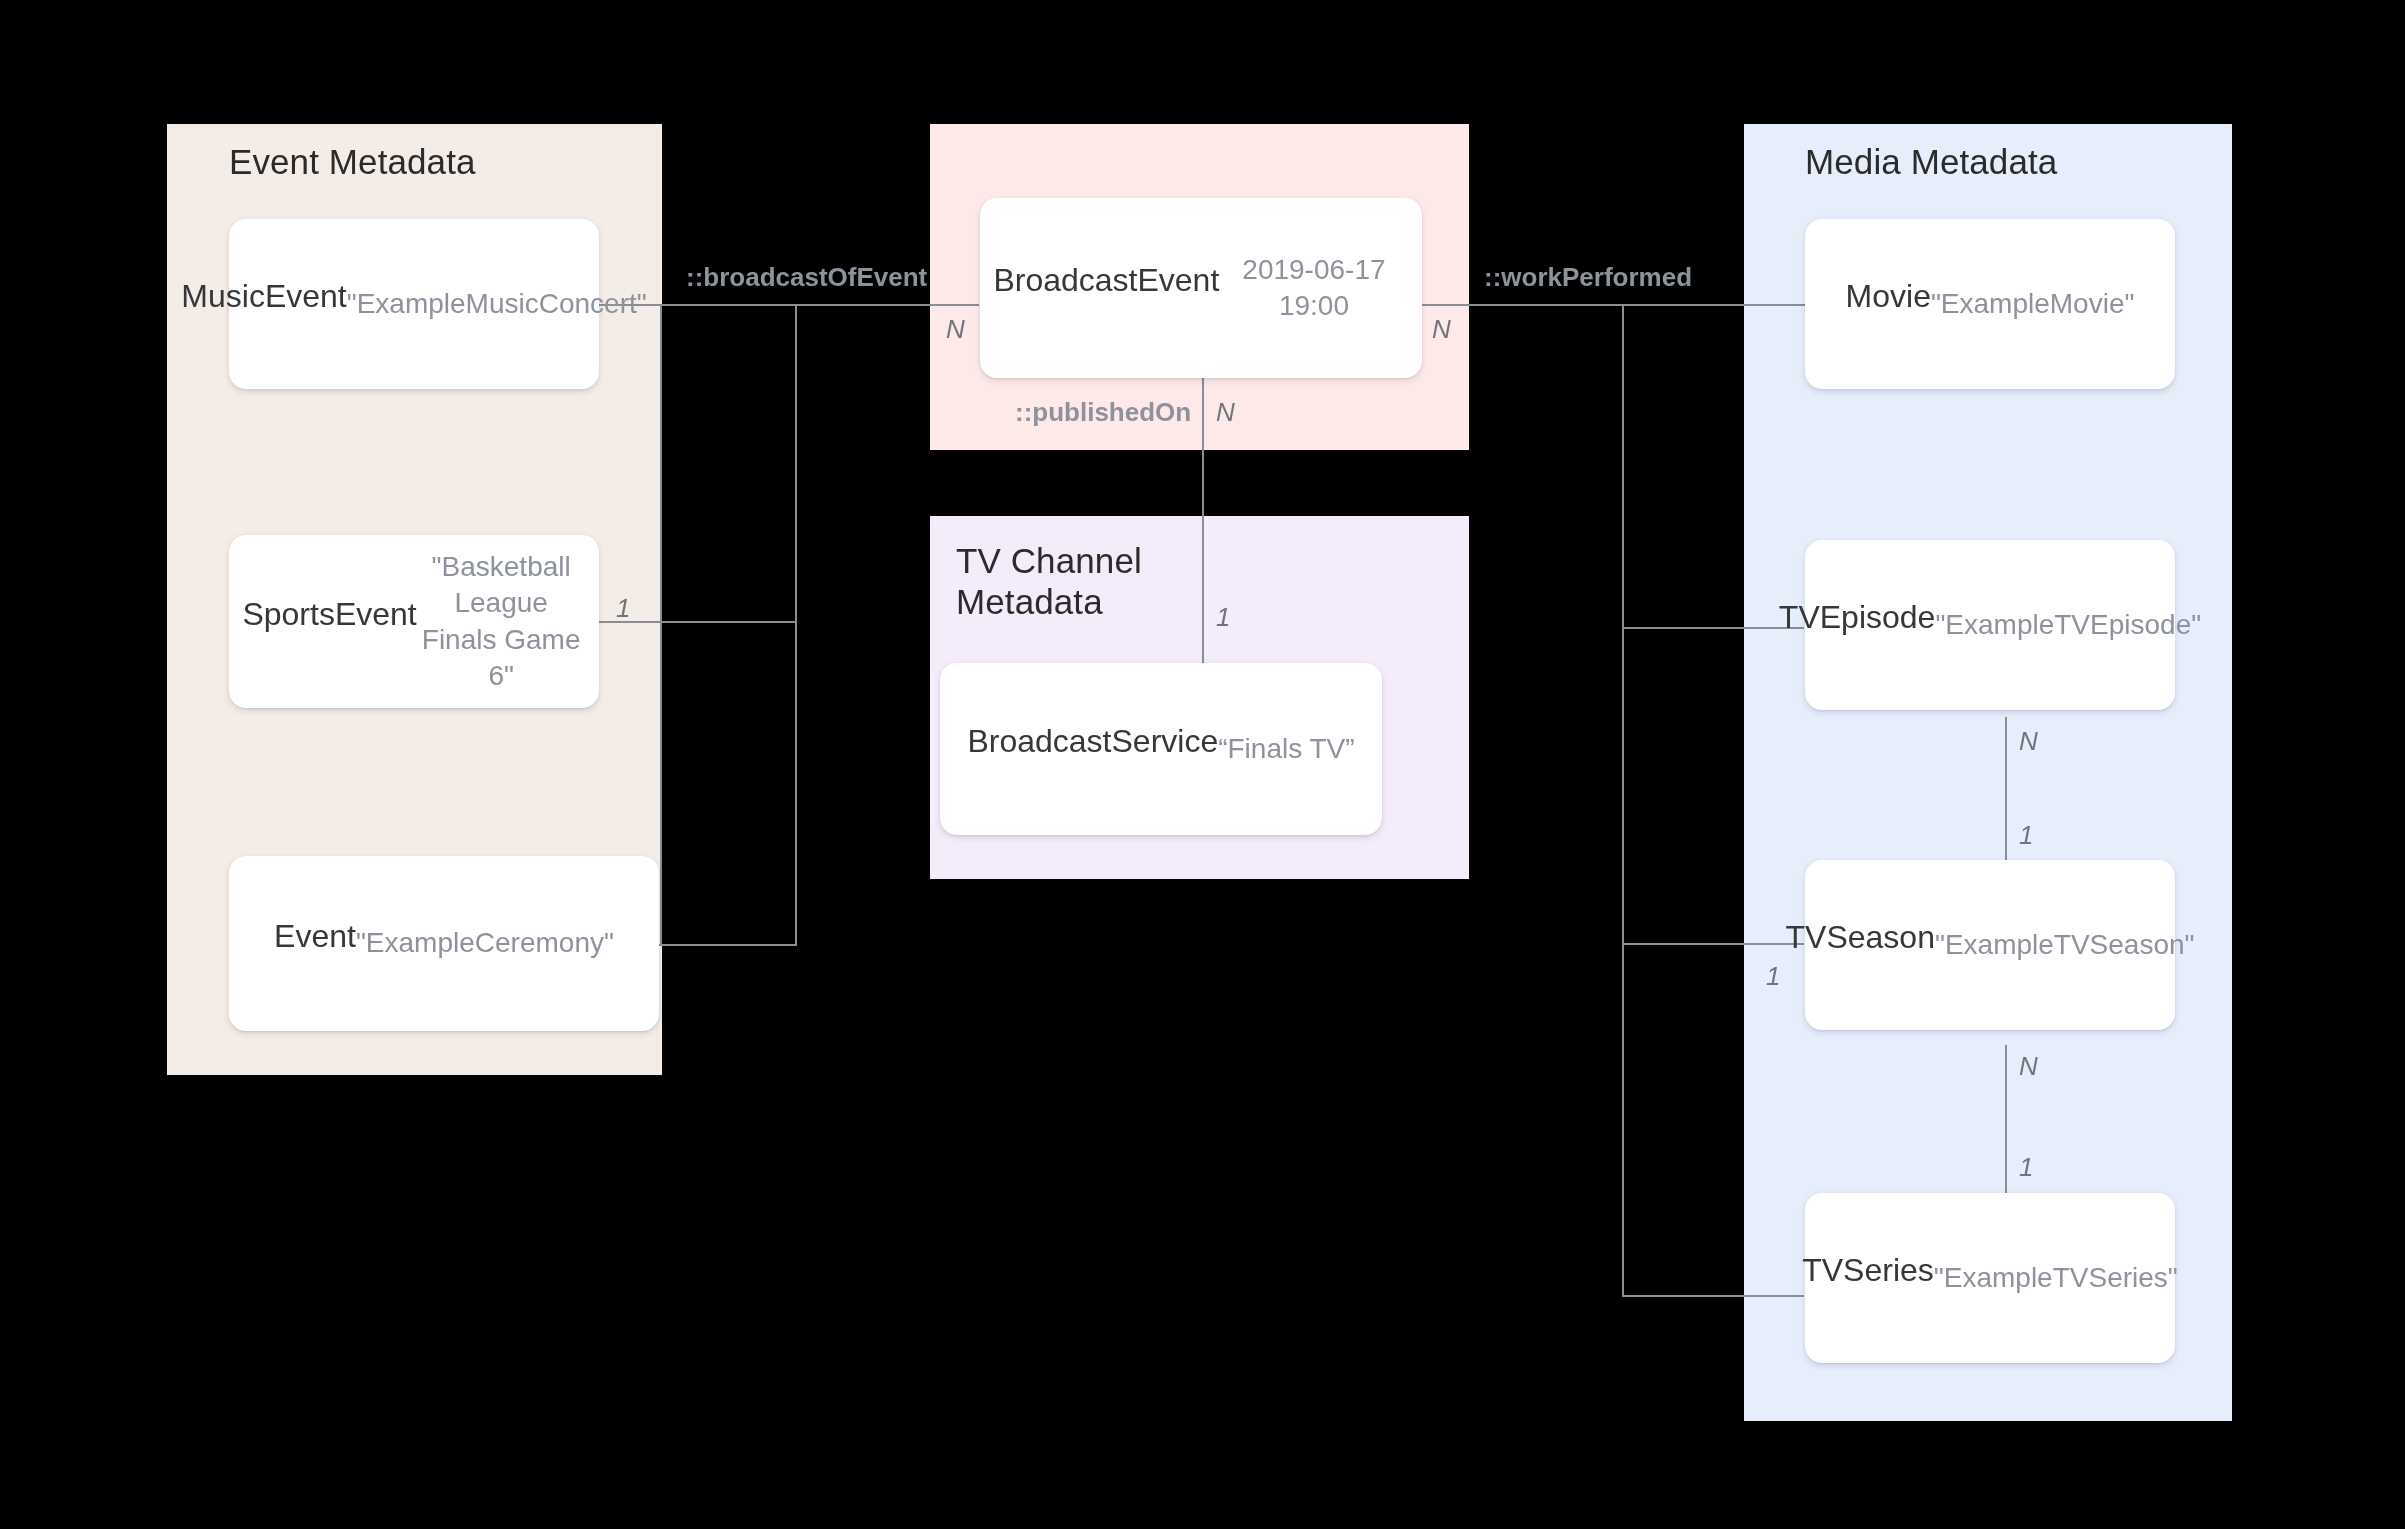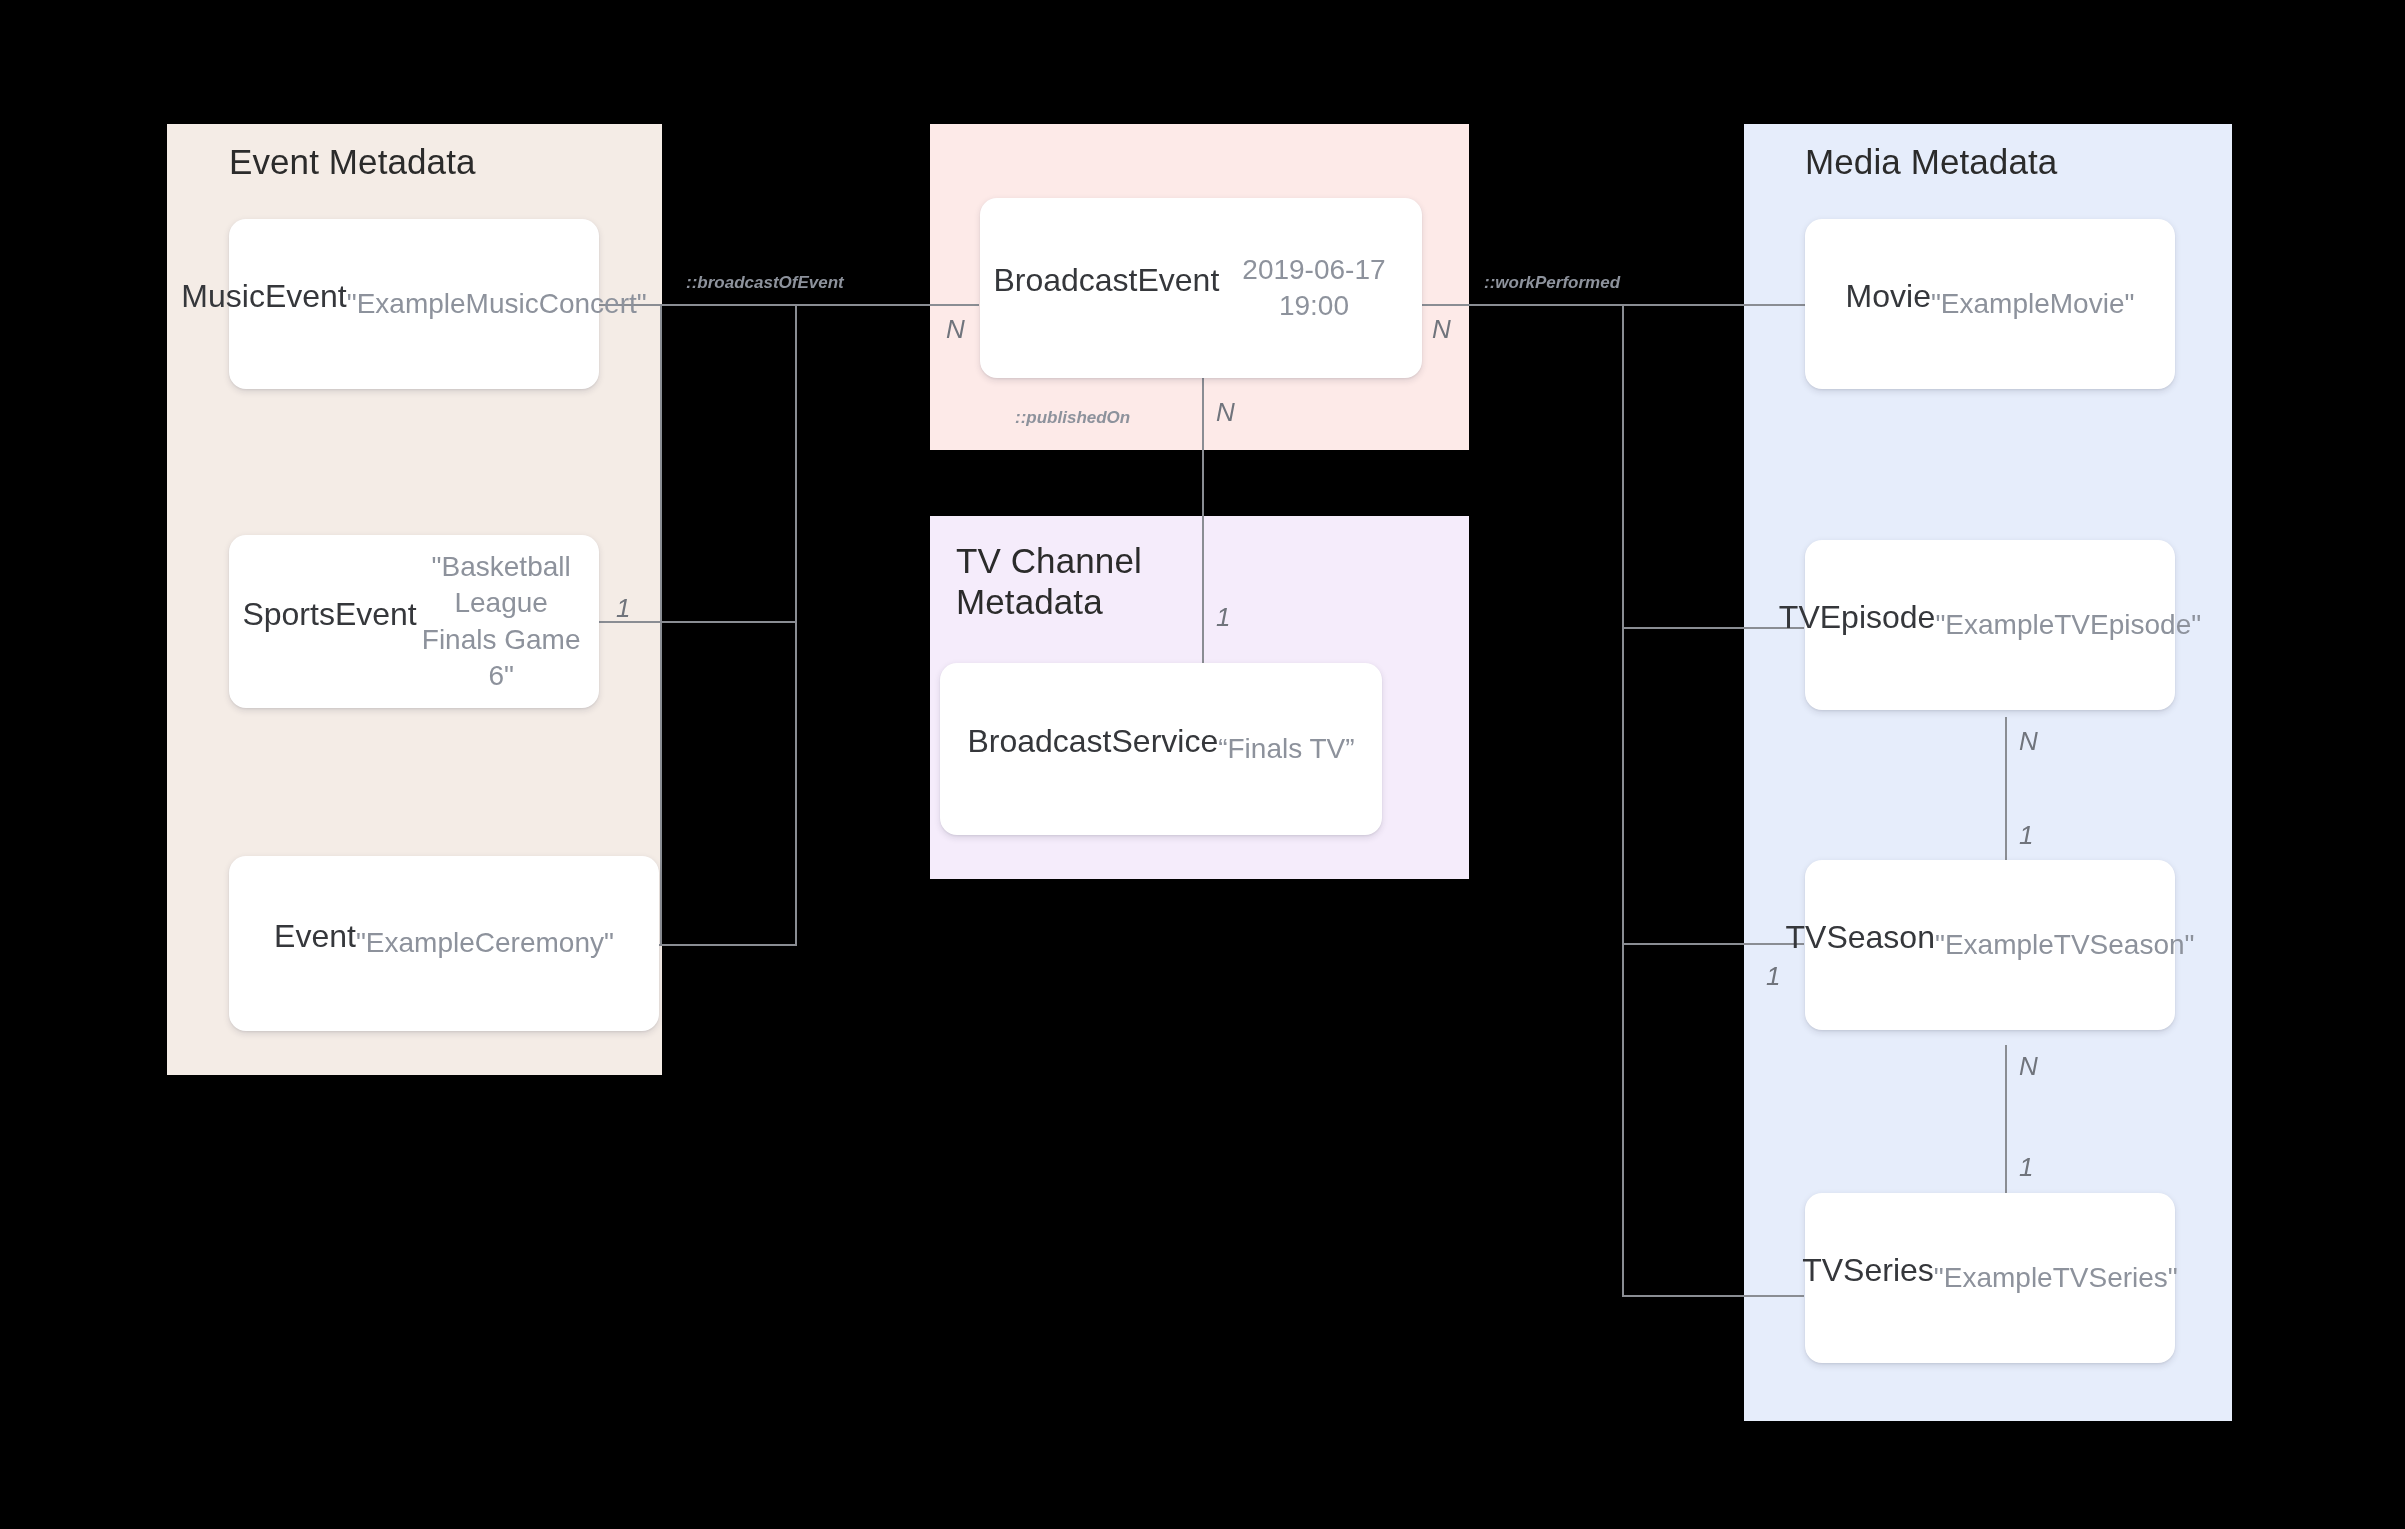--- a/index.html
+++ b/index.html
@@ -67,26 +67,24 @@
   .edge {
     position: absolute;
     background: #8a8d93;
   }
   .edge.h { height: 1.9px; }
   .edge.v { width: 1.9px; }
 
   
   .edge-label {
     position: absolute;
-    font-size: 17px;
-    font-style: italic;
+    font-size: 26px;
     font-weight: bold;
     color: #8d929c;
     white-space: nowrap;
-    margin-top: 11px;
   }
   .card-label {
     position: absolute;
     font-size: 26px;
     font-style: italic;
     color: #70747c;
     white-space: nowrap;
   }
 </style>
 </head>

